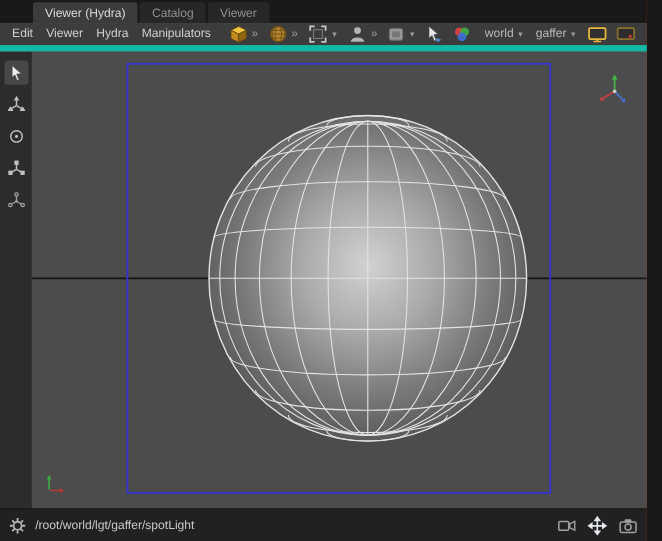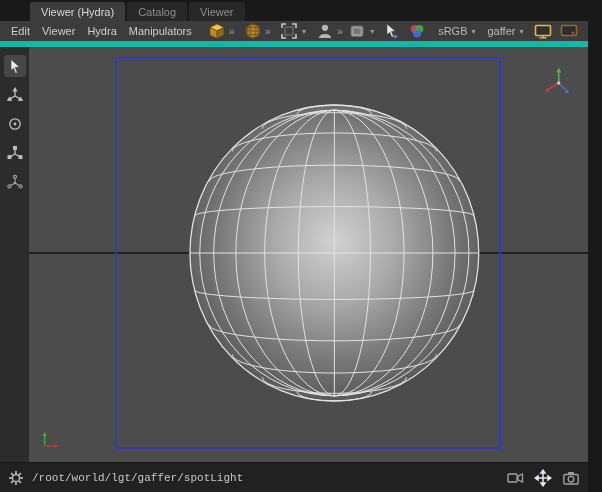--- a/index.html
+++ b/index.html
@@ -29,21 +29,21 @@
   .toolstrip { width:29px; background:#2c2c2c; display:flex; flex-direction:column;
                align-items:center; padding-top:8px; gap:7px; }
   .toolbtn { width:22px; height:22px; border:none; background:none; border-radius:3px;
              display:flex; align-items:center; justify-content:center; cursor:default; }
   .toolbtn.selected { background:#474747; }
   .viewport { flex:1; position:relative; background:#4c4c4c; overflow:hidden; }
   .viewport svg { position:absolute; inset:0; }
 
   
   .statusbar { height:30px; background:#212121; border-top:1px solid #151515;
-               display:flex; align-items:center; padding:0 8px; gap:8px;font-family:Liberation Mono, monospace; }
+               display:flex; align-items:center; padding:0 8px; gap:8px; }
   .path { font-size:11px; color:#c8c8c8; }
   .sb-right { margin-left:auto; display:flex; align-items:center; gap:10px; }
   .sbtn { background:none; border:none; padding:0; display:flex; align-items:center; cursor:default; }
 </style>
 </head>
 <body>
 
 <div class="window">
 
   <div class="tabbar">
@@ -129,21 +129,21 @@
 
       <button class="tbtn" style="margin-left:4px;">
         <svg width="18" height="18" viewBox="0 0 18 18">
           <circle cx="6.6" cy="7" r="4" fill="#e04040" fill-opacity="0.9"></circle>
           <circle cx="11.4" cy="7" r="4" fill="#3fae3f" fill-opacity="0.9"></circle>
           <circle cx="9" cy="11.6" r="4" fill="#3f6fd9" fill-opacity="0.9"></circle>
         </svg>
       </button>
 
       <div class="grp" style="margin-left:4px;">
-        <span class="ddlabel">sRGB</span>
+        <span class="ddlabel">world</span>
         <span class="caret">▾</span>
       </div>
 
       <div class="grp" style="margin-left:4px;">
         <span class="ddlabel">gaffer</span>
         <span class="caret">▾</span>
       </div>
 
       <button class="tbtn" style="margin-left:6px;">
         <svg width="20" height="18" viewBox="0 0 20 18">

